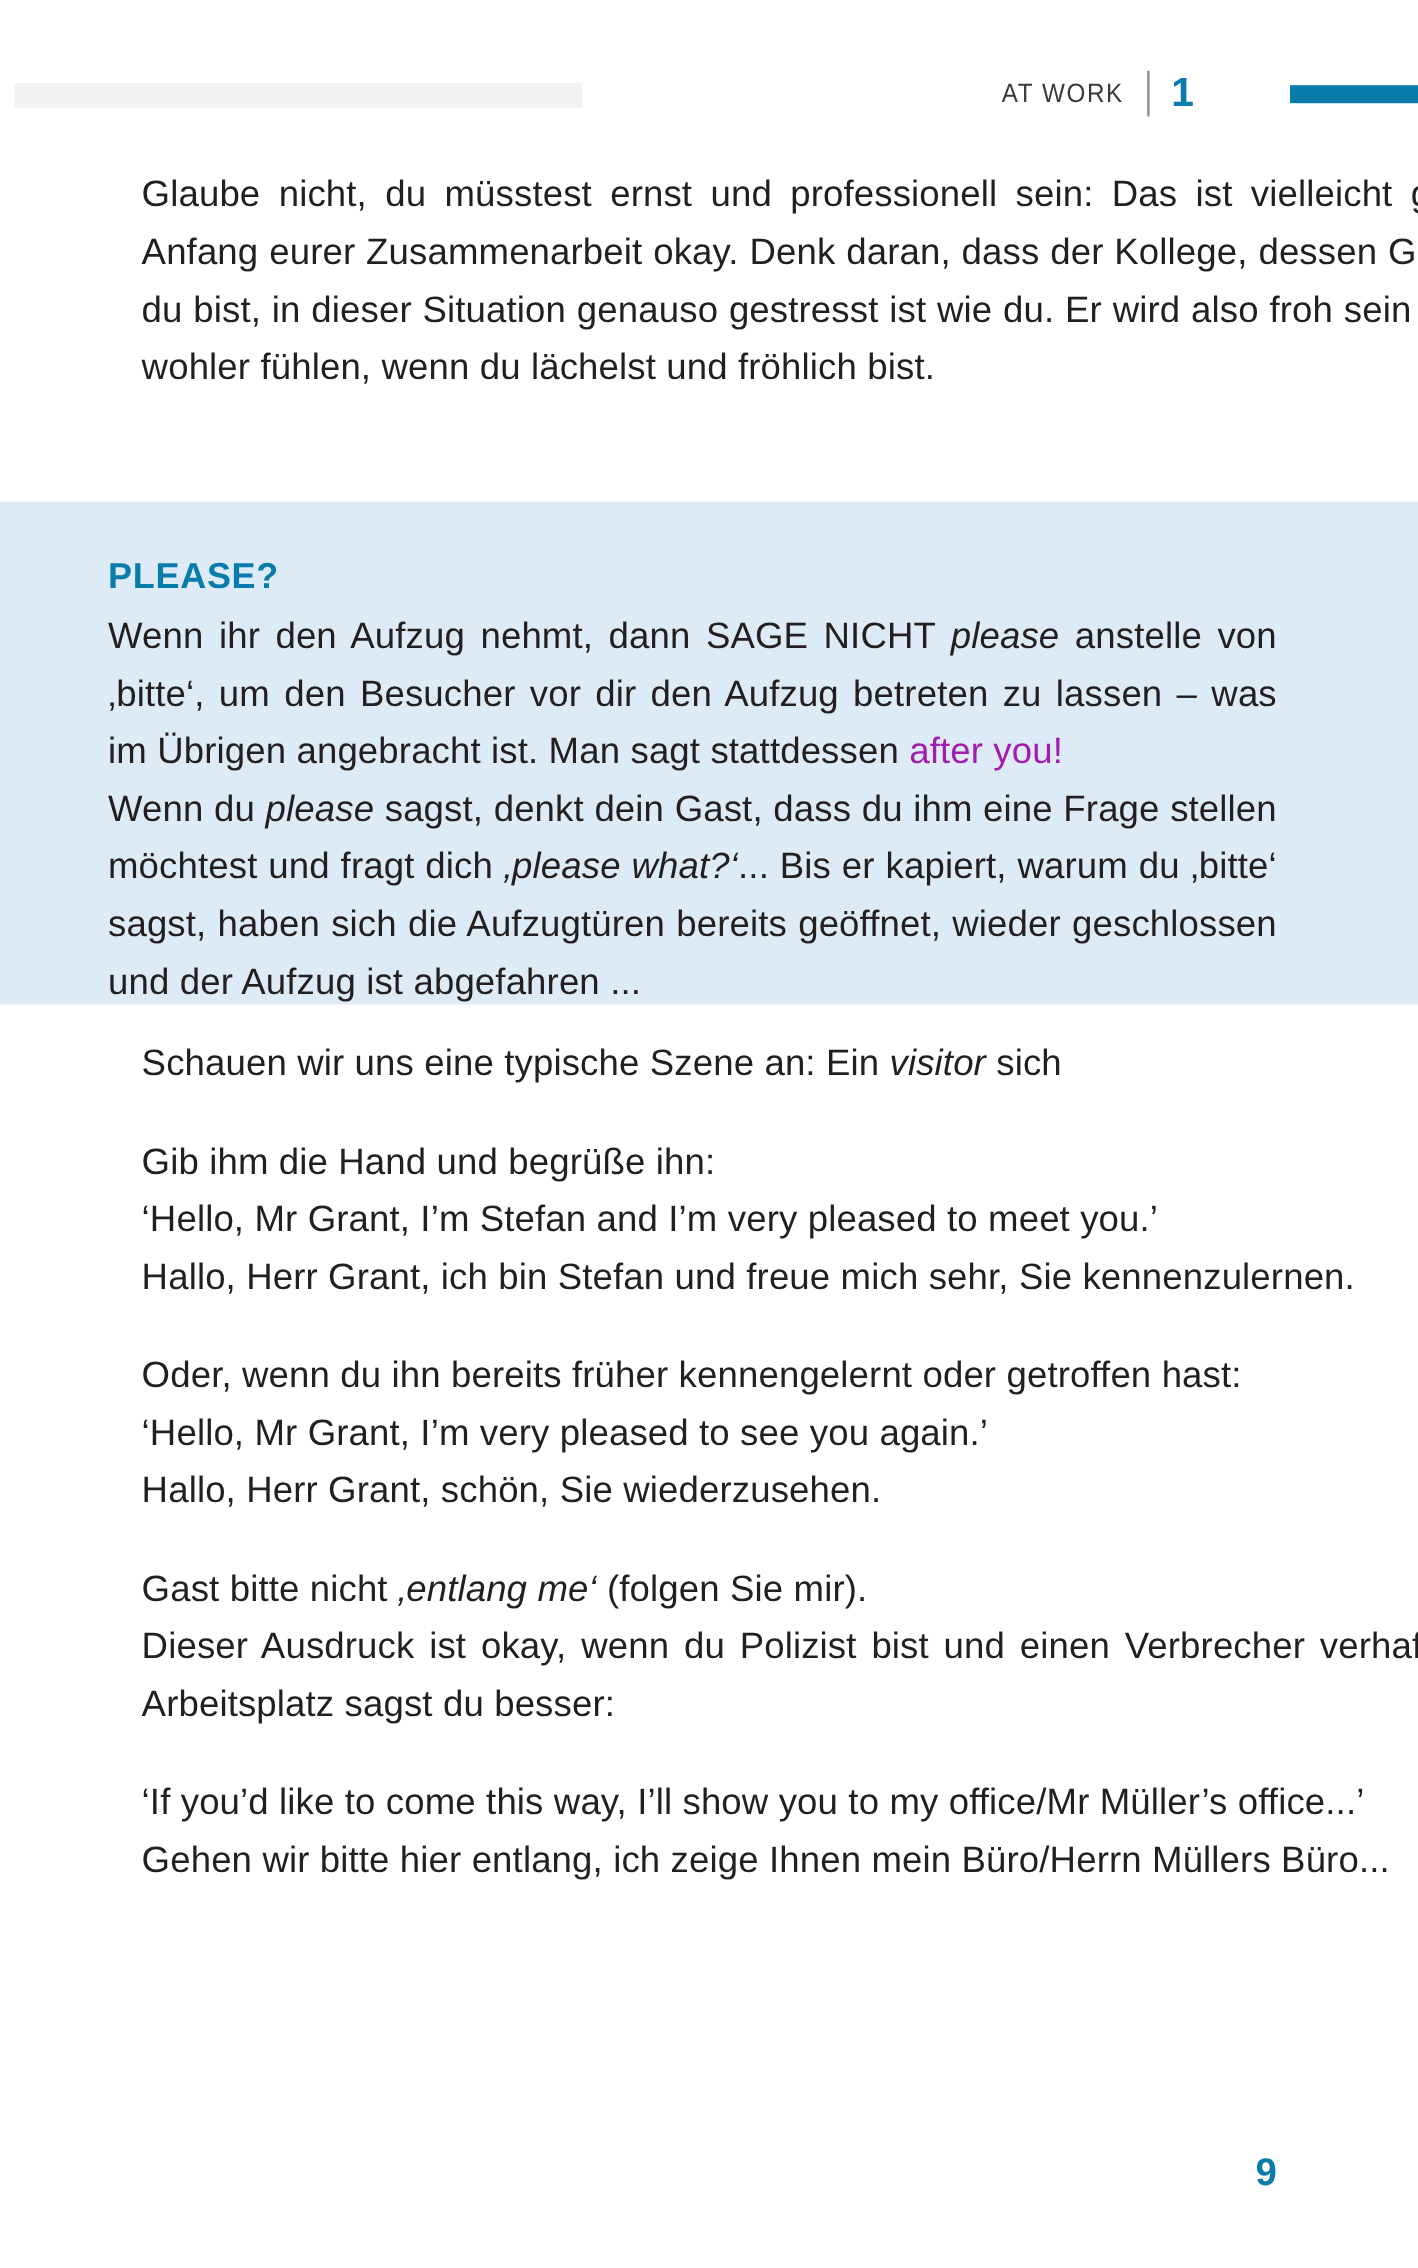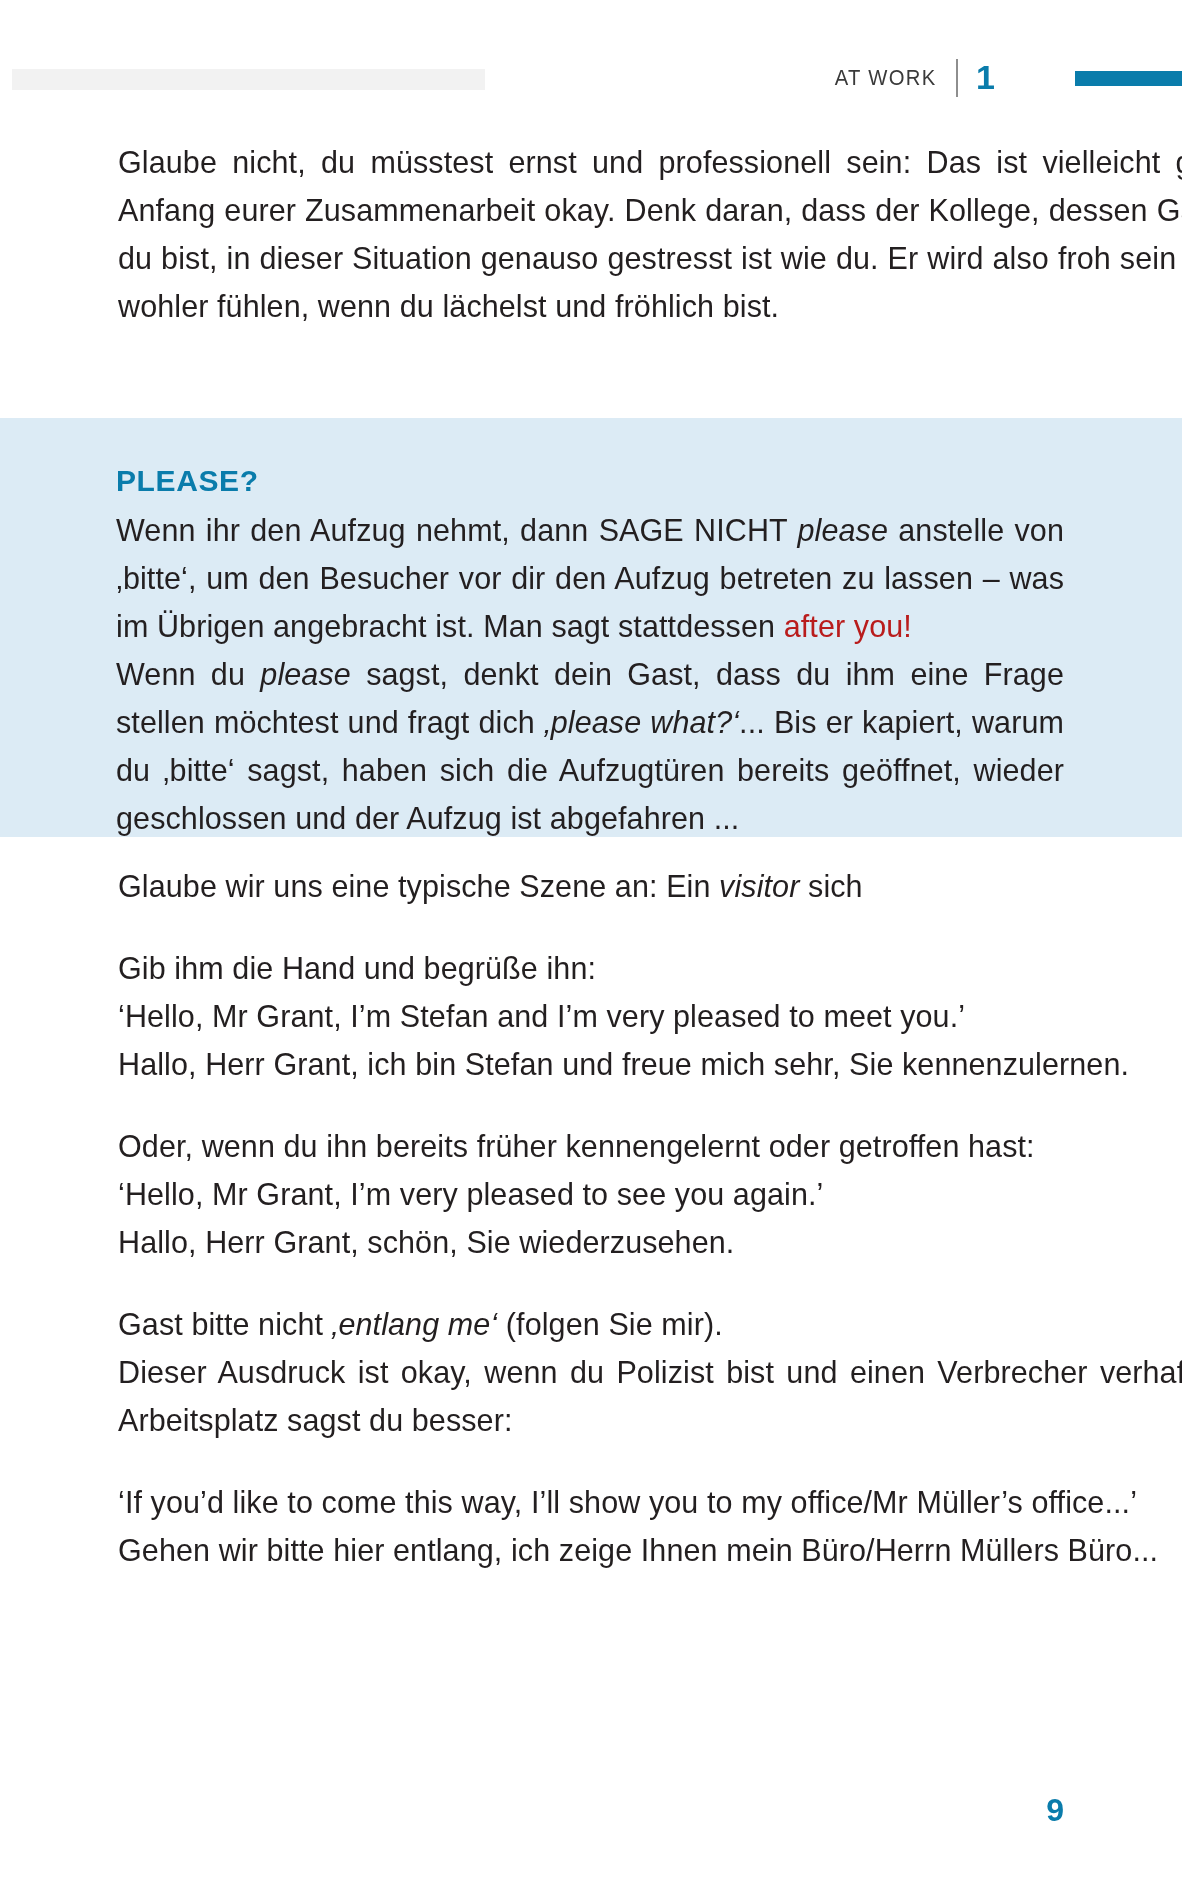--- a/index.html
+++ b/index.html
@@ -76,21 +76,21 @@
   }
   p.para {
     margin: 0;
     font-size: 30.5px;
     line-height: 48px;
     color: #231f20;
     font-weight: 300;
     letter-spacing: 0.1px;
   }
   .just { text-align: justify; text-align-last: left; }
-  .en { color: #b91c1c; }
+  .en { color: #a21caf; }
   .it { font-style: italic; text-align: right; }
 
   .block {
     padding: 0 118px 0 118px;
   }
 
   .intro {
     position: absolute;
     left: 0;
     top: 138px;
@@ -101,21 +101,21 @@
   .callout {
     position: absolute;
     left: 0;
     top: 418px;
     width: 1182px;
     height: 419px;
     background: #dcebf5;
     box-sizing: border-box;
   }
   .callout-inner {
-    padding: 43px 118px 0 116px;
+    padding: 43px 118px 0 90px;
   }
   h2.callout-title {
     margin: 0 0 5px 0;
     font-size: 30px;
     font-weight: 600;
     letter-spacing: 0.6px;
     color: #0a7cab;
     line-height: 40px;
   }
 
@@ -169,21 +169,21 @@
       <p class="para just">
         <span>Wenn du </span><span class="it">please</span><span> sagst, denkt dein Gast, dass du ihm eine Frage stellen möchtest und fragt dich </span><span class="it">‚please what?‘</span><span>... Bis er kapiert, warum du ‚bitte‘ sagst, haben sich die Aufzugtüren bereits geöffnet, wieder geschlossen und der Aufzug ist abgefahren ...</span>
       </p>
     </div>
   </div>
 
   <div class="after block">
 
     <div class="sec">
       <p class="para">
-        <span>Glaube wir uns eine typische Szene an: Ein </span><span class="it">visitor</span><span> sich</span>
+        <span>Schauen wir uns eine typische Szene an: Ein </span><span class="it">visitor</span><span> sich</span>
       </p>
     </div>
 
     <div class="sec">
       <p class="para">Gib ihm die Hand und begrüße ihn:</p>
       <p class="para en">‘Hello, Mr Grant, I’m Stefan and I’m very pleased to meet you.’</p>
       <p class="para just">Hallo, Herr Grant, ich bin Stefan und freue mich sehr, Sie kennenzulernen.</p>
     </div>
 
     <div class="sec">

